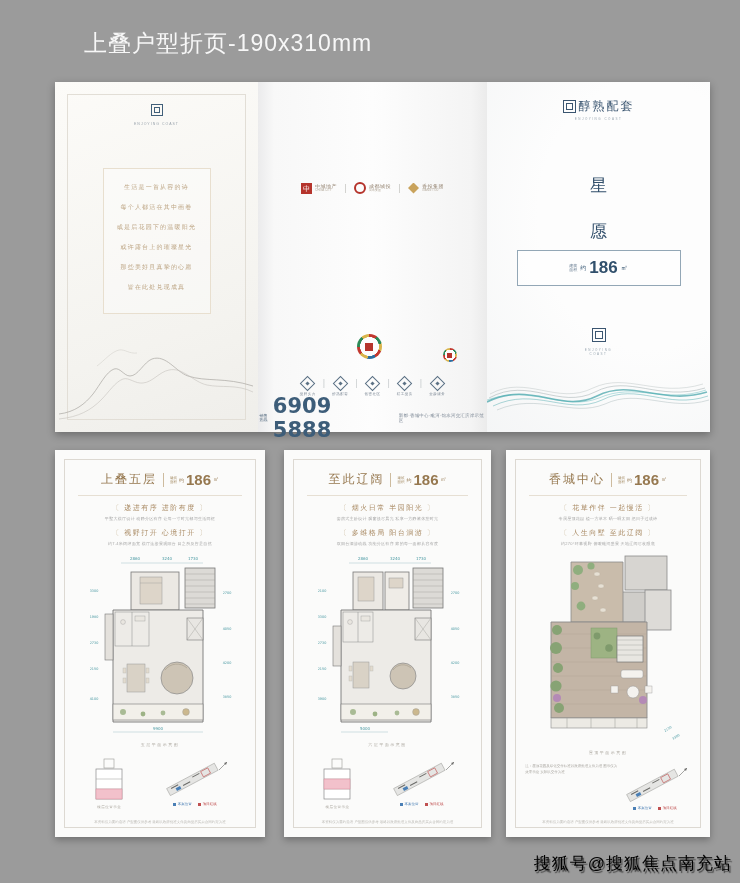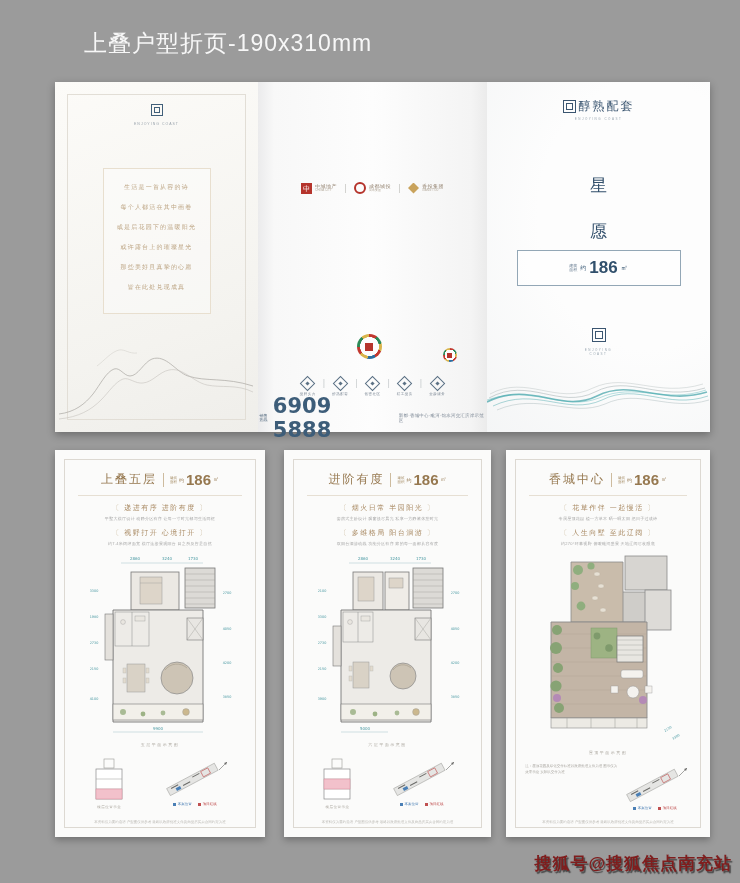--- a/index.html
+++ b/index.html
@@ -95,22 +95,22 @@
   .keyplan,.strip-wrap{display:flex;flex-direction:column;align-items:center;}
   .kp-caption{font-size:3.5px;color:#b0aca4;margin-top:1px;letter-spacing:.5px;}
   .legend{display:flex;gap:6px;margin-top:2px;}
   .lg{font-size:3.5px;display:flex;align-items:center;gap:2px;}
   .lg i{width:3px;height:3px;display:inline-block;}
   .lg-blue{color:#4a7fb5;} .lg-blue i{background:#4a7fb5;}
   .lg-red{color:#c05050;} .lg-red i{background:#c05050;}
   .notes{font-size:3.5px;color:#a9a6a0;line-height:5.5px;max-width:104px;text-align:left;}
   .disclaimer{position:absolute;bottom:13px;left:16px;right:16px;font-size:3.5px;color:#bdbbb6;text-align:center;}
 
-  .watermark{position:absolute;right:8px;bottom:8px;font-size:17px;color:#7f1d1d;
-             text-shadow:1.5px 1.5px 1px rgba(70,70,70,.95);letter-spacing:1px;font-weight:700;}
+  .watermark{position:absolute;right:8px;bottom:8px;font-size:17px;color:#000000;
+             text-shadow:1.5px 1.5px 1px rgba(70,70,70,.95);letter-spacing:1px;font-weight:400;}
 
   svg text{font-family:"DejaVu Sans",sans-serif;}
 </style>
 </head>
 <body>
 
 <div class="canvas">
   <div class="page-title">上叠户型折页-190x310mm</div>
 
   <div id="cover">
@@ -364,21 +364,21 @@
         </div>
       </div>
     </div>
     <div class="disclaimer">本资料仅为要约邀请 户型图仅供参考 最终以政府批准文件及商品房买卖合同约定为准</div>
   </div>
 
   <div class="unit" id="u2">
     <div class="unit-frame"></div>
     <div class="unit-inner">
       <div class="unit-header">
-        <span class="unit-title">进阶有度</span>
+        <span class="unit-title">至此辽阔</span>
         <span class="unit-divider"></span>
         <span class="area-mini">
           <span class="area-mini-label">
             <span>建筑</span><br>
             <span>面积</span>
           </span>
           <span class="approx">约</span>
           <span class="area-big">186</span>
           <span class="unit-unit">㎡</span>
         </span>

